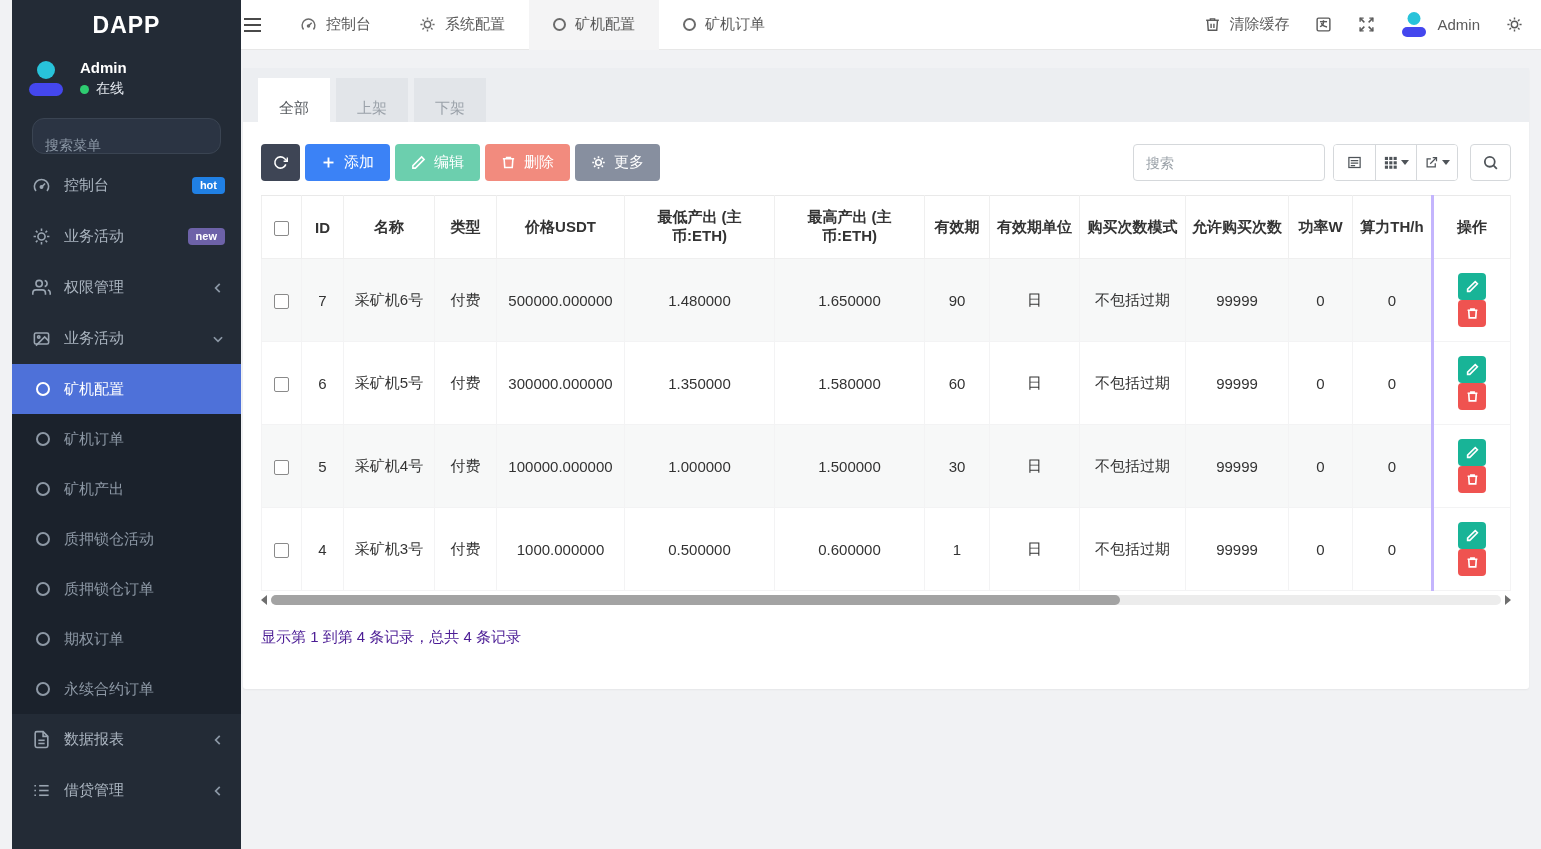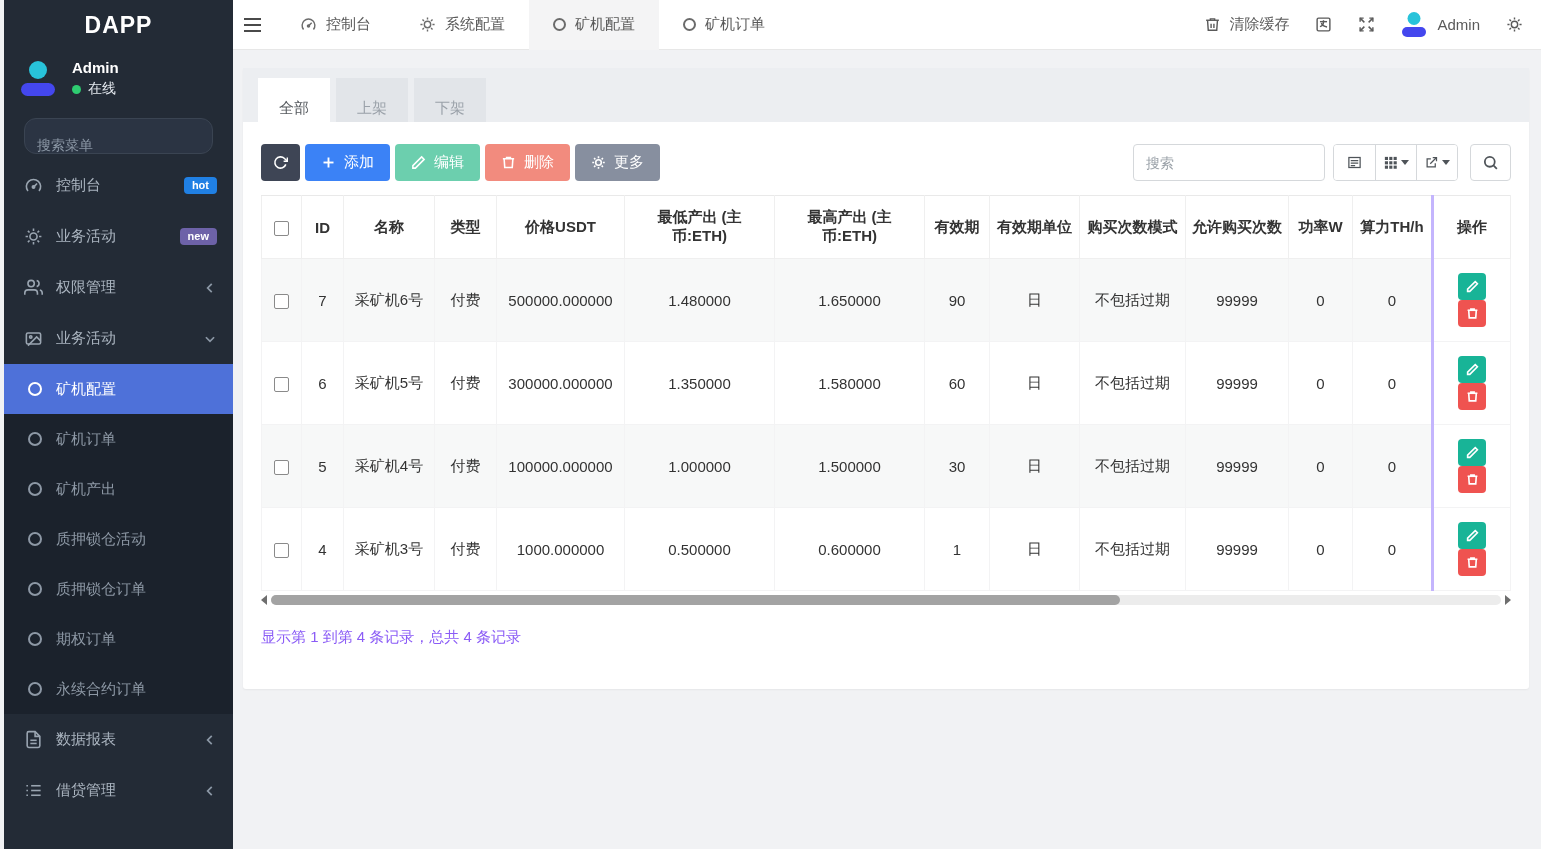--- a/index.html
+++ b/index.html
@@ -1,20 +1,20 @@
 <!DOCTYPE html>
 <html><head>
 <meta charset="utf-8">
 <style>
   * { margin:0; padding:0; box-sizing:border-box; }
   html,body { width:1541px; height:849px; overflow:hidden; background:#f1f2f4;
     font-family:"Liberation Sans", sans-serif; }
 
   
-  .sidebar { position:fixed; left:4px; top:0; width:229px; height:849px;
+  .sidebar { position:fixed; left:12px; top:0; width:229px; height:849px;
     background:#232b36; color:#a9b3be; z-index:30; }
   .logo { text-align:center; padding:12px 0 8px; color:#fff; font-size:23px;
     font-weight:bold; letter-spacing:1px; }
   .profile { display:flex; align-items:center; gap:16px; padding:12px 16px 6px; }
   .avatar { position:relative; width:36px; height:36px; flex:0 0 36px; }
   .avatar .head { position:absolute; top:0; left:50%; transform:translateX(-50%);
     width:18px; height:18px; border-radius:50%; background:#28c3da; }
   .avatar .torso { position:absolute; bottom:1px; left:1px; width:34px; height:13px;
     border-radius:7px; background:#4447ee; }
   .profile-name { color:#fff; font-weight:bold; font-size:15px; margin-bottom:4px; }
@@ -116,21 +116,21 @@
 
   .hscroll { display:flex; align-items:center; height:12px; margin-top:3px; }
   .harrow { width:0; height:0; border-top:5px solid transparent;
     border-bottom:5px solid transparent; cursor:pointer; }
   .harrow.left { border-right:6px solid #6e6e6e; margin-right:4px; }
   .harrow.right { border-left:6px solid #6e6e6e; margin-left:4px; }
   .htrack { flex:1; height:10px; background:#ececec; border-radius:5px; position:relative; }
   .hthumb { position:absolute; left:0; top:0; height:10px; width:69%;
     background:#a3a3a3; border-radius:5px; cursor:grab; }
 
-  .record-text { margin-top:22px; font-size:15px; color:#8b5cf6; }
+  .record-text { margin-top:22px; font-size:15px; color:#4c1d95; }
 </style>
 </head>
 <body>
 
 <div class="sidebar">
   <div class="logo">DAPP</div>
 
   <div class="profile">
     <div class="avatar">
       <span class="head"></span>

